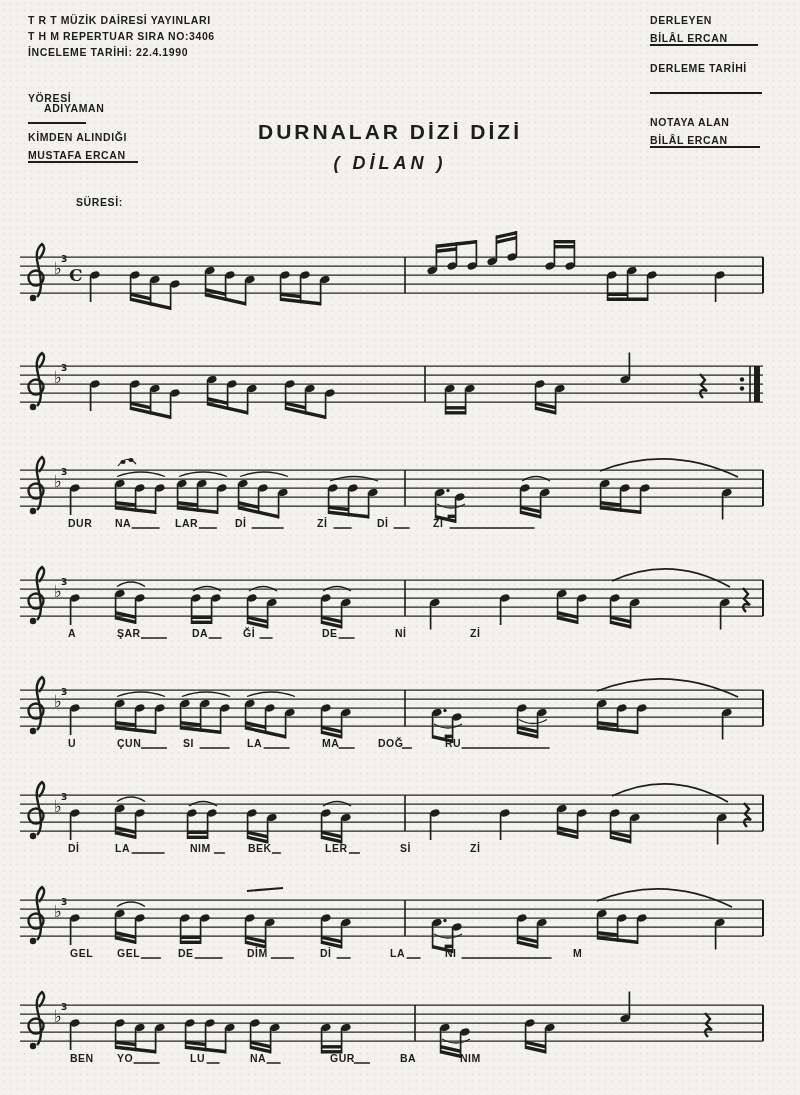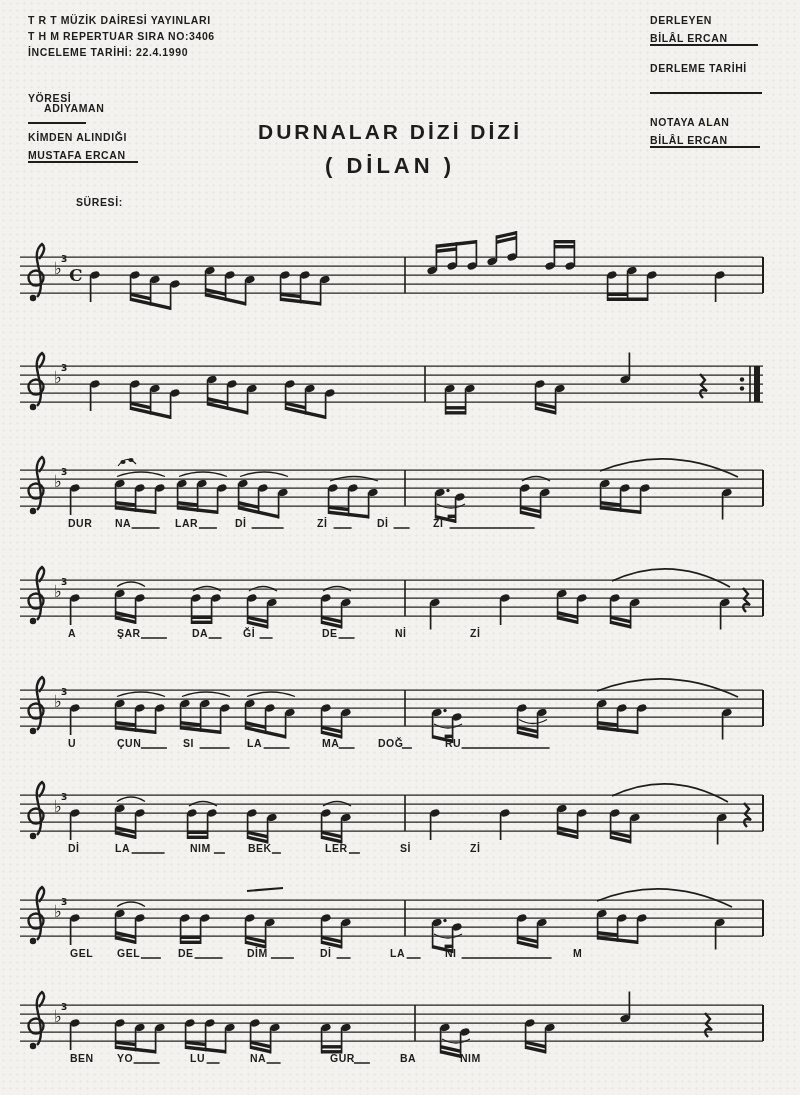--- a/index.html
+++ b/index.html
@@ -9,21 +9,21 @@
     background-image:radial-gradient(rgba(40,40,40,0.05) 1px, transparent 1.2px);
     background-size:7px 7px;
     font-family:"Liberation Sans", sans-serif;
     color:#1d1d1b;
   }
   .hdr{position:absolute; font-weight:bold; font-size:10.5px; letter-spacing:0.6px; white-space:nowrap;}
   .ul{border-bottom:2px solid #1d1d1b; padding-bottom:18px; display:inline-block;}
   .title{position:absolute; left:200px; width:380px; text-align:center; font-weight:bold;
          font-size:21px; letter-spacing:3px; white-space:nowrap;}
   .subtitle{position:absolute; left:200px; width:380px; text-align:center; font-weight:bold;
-         font-size:22px; letter-spacing:4px; white-space:nowrap;}
+         font-size:18px; letter-spacing:4px; white-space:nowrap;font-style:italic;}
   svg.staff{position:absolute; left:0;}
 </style>
 </head>
 <body>
 
 <div class="page">
 
   <div class="hdr" style="top:14px; left:28px;">T R T MÜZİK DAİRESİ YAYINLARI</div>
   <div class="hdr" style="top:30px; left:28px;">T H M REPERTUAR SIRA NO:3406</div>
   <div class="hdr" style="top:46px; left:28px;">İNCELEME TARİHİ: 22.4.1990</div>

